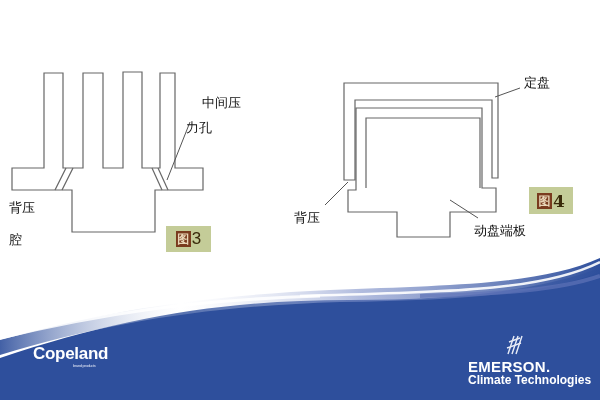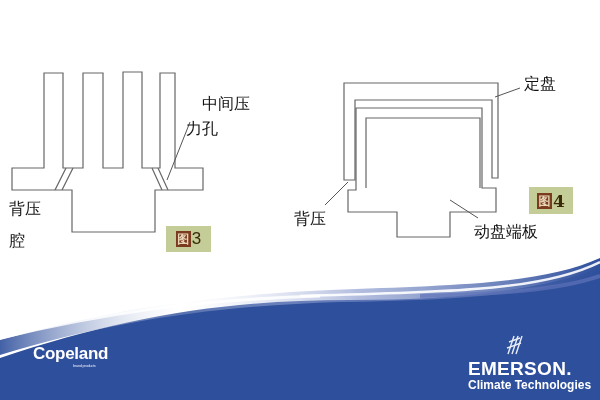--- a/index.html
+++ b/index.html
@@ -1,26 +1,26 @@
 <!DOCTYPE html>
 <html><head>
   <meta charset="utf-8">
   <style>
     html, body { margin: 0; padding: 0; }
     body { width: 600px; height: 400px; position: relative; overflow: hidden; background: #ffffff; font-family: "DejaVu Sans", sans-serif; }
     .diagram { position: absolute; left: 0; top: 0; width: 600px; height: 400px; }
-    .label { position: absolute; font-family: Liberation Sans, sans-serif; color: #111; font-size: 16px; line-height: 24px; white-space: nowrap; }
+    .label { position: absolute; font-family: Liberation Mono, monospace; color: #111; font-size: 13px; line-height: 24px; white-space: nowrap; }
     .figtag { position: absolute; background: #c4cc98; display: flex; align-items: center; justify-content: center; gap: 1px; }
     .figtag .glyph { background: #7a3b1e; color: #e9d6b8; font-family: "DejaVu Sans", sans-serif; font-weight: bold; display: inline-block; text-align: center; }
     .figtag .num { color: #3a2a0a; font-family: "Liberation Sans", sans-serif; }
     .footer { position: absolute; left: 0; top: 0; width: 600px; height: 400px; }
     .logo-copeland { position: absolute; left: 33px; top: 344px; color: #fff; font-family: "Liberation Sans", sans-serif; font-weight: bold; font-size: 17px; letter-spacing: -0.3px; }
     .logo-copeland .sub { position: absolute; left: 40px; top: 19px; font-size: 4px; font-weight: normal; color: #e0e6f5; }
     .logo-emerson { position: absolute; left: 468px; top: 358px; color: #fff; font-family: "Liberation Sans", sans-serif; text-align: left; }
-    .logo-emerson .name { font-weight: bold; font-size: 19px; letter-spacing: 0.3px; }
+    .logo-emerson .name { font-weight: bold; font-size: 15px; letter-spacing: 0.3px; }
     .logo-emerson .sub { font-size: 12px; font-weight: bold; margin-top: -2px; }
   </style>
 </head>
 <body>
 
 <svg class="footer" viewBox="0 0 600 400" width="600" height="400">
   <defs>
     <linearGradient id="sw" x1="0" y1="0" x2="1" y2="0">
       <stop offset="0" stop-color="#2e4f9c" stop-opacity="0.9"></stop>
       <stop offset="0.3" stop-color="#ffffff" stop-opacity="0.2"></stop>

